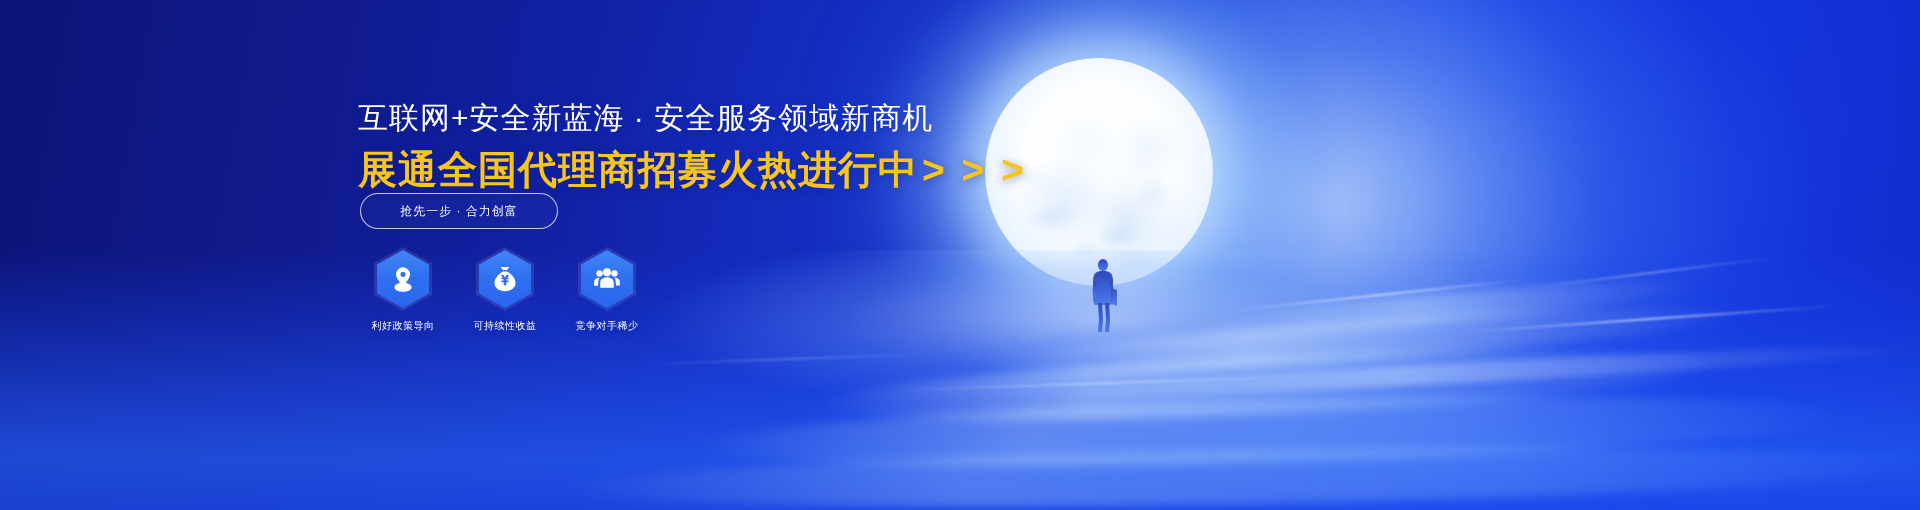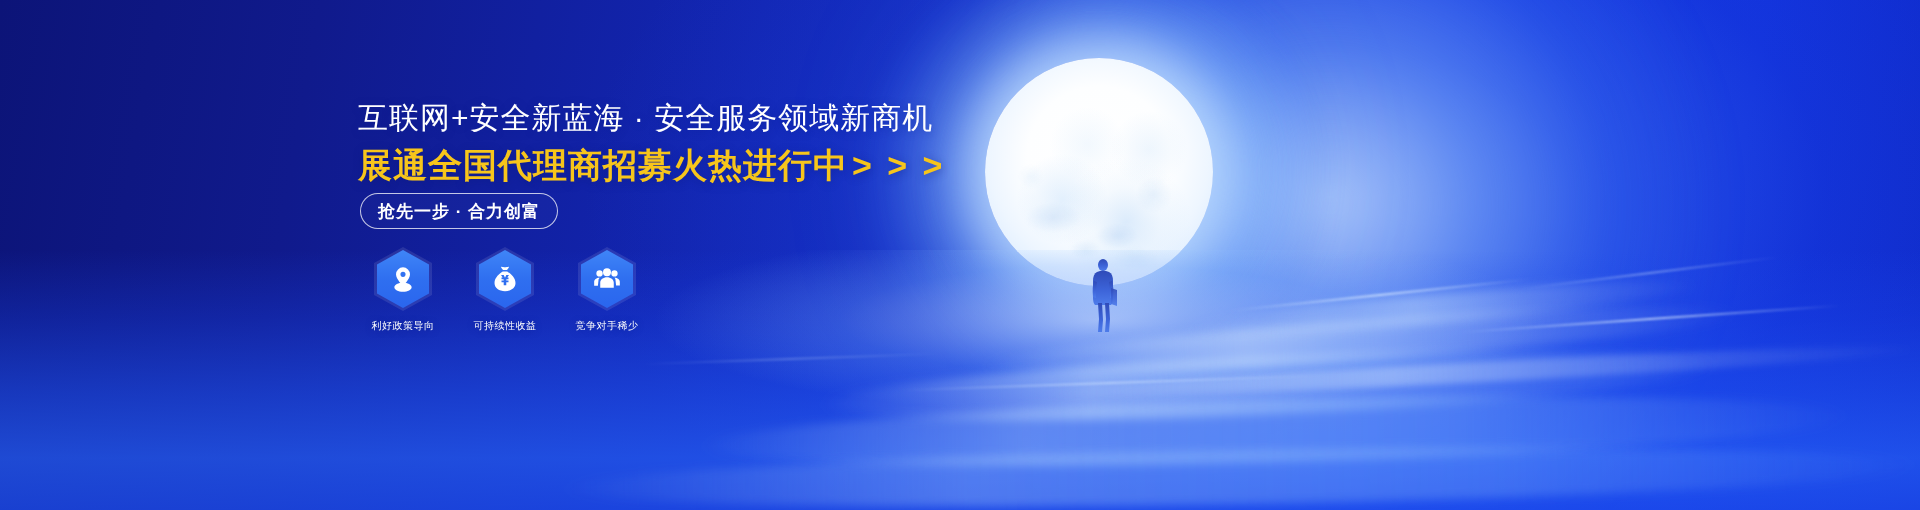--- a/index.html
+++ b/index.html
@@ -77,32 +77,31 @@
 
   
   .content{ position:absolute; left:0; top:0; width:1920px; height:395px; }
   .headline{
     position:absolute; left:358px; top:98px;
     font-size:30px; letter-spacing:1px; color:#ffffff; font-weight:400; white-space:nowrap;
     text-shadow:0 1px 8px rgba(10,30,140,.45);
   }
   .subline{
     position:absolute; left:358px; top:143px;
-    font-size:34px; font-weight:bold; color:#f7c51b; letter-spacing:1px; white-space:nowrap;
+    font-size:39px; font-weight:bold; color:#f7c51b; letter-spacing:1px; white-space:nowrap;
     text-shadow:0 2px 10px rgba(10,25,120,.45);
   }
   .subline .chev{ letter-spacing:3px; font-weight:bold; margin-left:4px; }
 
   .pill{
     position:absolute; left:360px; top:193px;
     width:198px; height:36px; border:1px solid rgba(255,255,255,.75); border-radius:18px;
     display:flex; align-items:center; justify-content:center;
-    color:#ffffff; font-size:17px; letter-spacing:1px; white-space:nowrap;
+    color:#ffffff; font-size:12px; letter-spacing:1px; white-space:nowrap;
     background:rgba(255,255,255,0.02);
-    font-weight:bold;
   }
 
   
   .features{ position:absolute; left:352px; top:250px; display:flex; gap:0; }
   .feature{ width:102px; display:flex; flex-direction:column; align-items:center; }
   .hexwrap{ width:52px; height:58px; position:relative; display:flex; align-items:center; justify-content:center; }
   .hex{
     position:absolute; inset:0;
     background:linear-gradient(180deg,#3f85f7 0%,#2f6ff0 50%,#2a66ee 100%);
     clip-path:polygon(50% 0%, 100% 25%, 100% 75%, 50% 100%, 0% 75%, 0% 25%);

